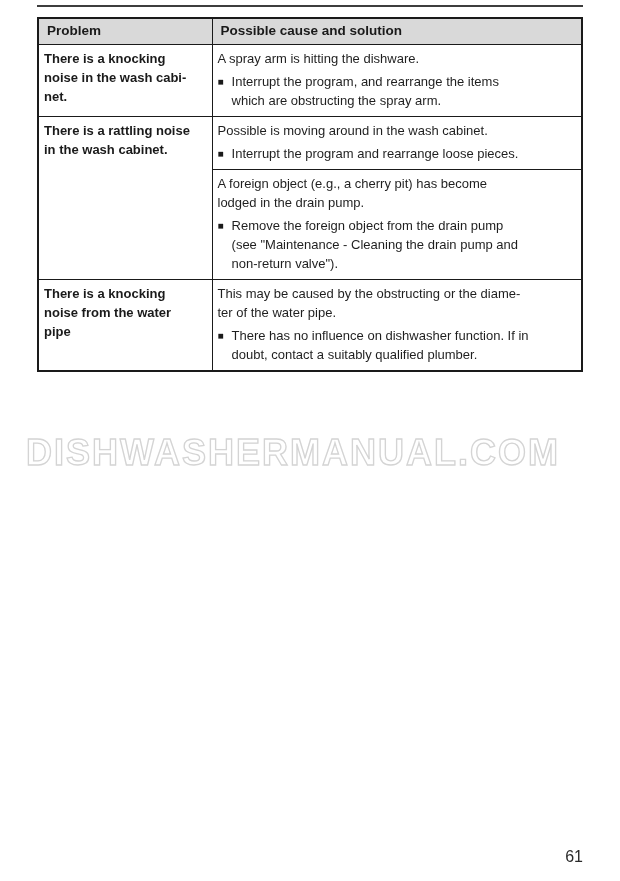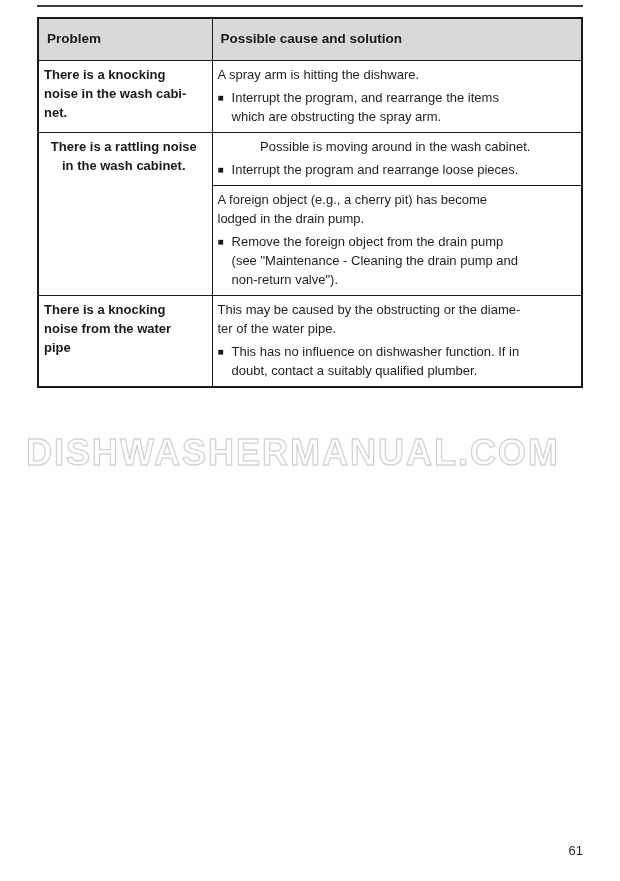--- a/index.html
+++ b/index.html
@@ -48,21 +48,21 @@
     border: 1px solid #1a1a1a;
   }
   table.faq { border: 2px solid #1a1a1a; }
   th.col-problem { width: 174px; }
   table.faq th {
     background: #d9d9d9;
     font-size: 13.5px;
     font-weight: bold;
     text-align: left;
     padding: 3px 8px 4px 8px;
-    height: 42px;
+    height: 26px;
     color: #1a1a1a;
   }
   table.faq td {
     vertical-align: top;
     padding: 4px 8px 6px 5px;
     font-size: 13px;
     line-height: 19px;
   }
   td.problem {
     font-weight: bold;
@@ -76,41 +76,41 @@
   }
   .square-bullet {
     flex: 0 0 auto;
     font-size: 10px;
     line-height: 19px;
     margin-right: 8px;
     color: #1a1a1a;
   }
   .bullet-text { white-space: pre-line; }
   tr.r1 { height: 61px; }
-  tr.r2a { height: 44px; text-align: center; }
+  tr.r2a { height: 44px; }
   tr.r2b { height: 99px; }
   tr.r3 { height: 78px; }
   .watermark {
     position: absolute;
     top: 432px;
     left: 26px;
     right: 0;
     font-size: 36px;
     font-weight: bold;
     letter-spacing: 2px;
     white-space: nowrap;
     color: #ffffff;
     -webkit-text-stroke: 1.3px #d4d4d4;
     text-shadow: 0 0 1px #e2e2e2;
   }
   .page-number {
     position: absolute;
-    bottom: 23px;
+    bottom: 15px;
     right: 37px;
-    font-size: 13px;
+    font-size: 16px;
     color: #2a2a2a;
   }
 </style>
 </head>
 <body>
 
 <div class="page">
   <div class="content">
 
     <div class="title-rule"></div>
@@ -165,21 +165,21 @@
 
         <tr class="r3">
           <td class="problem">There is a knocking
 noise from the water
 pipe</td>
           <td class="cause">
             <div class="cause-text">This may be caused by the obstructing or the diame-
 ter of the water pipe.</div>
             <div class="bullet-item">
               <span class="square-bullet">■</span>
-              <span class="bullet-text">This has no influence on dishwasher function. If in
+              <span class="bullet-text">There has no influence on dishwasher function. If in
 doubt, contact a suitably qualified plumber.</span>
             </div>
           </td>
         </tr>
       </tbody>
     </table>
   </div>
 
   <div class="watermark">DISHWASHERMANUAL.COM</div>
 

